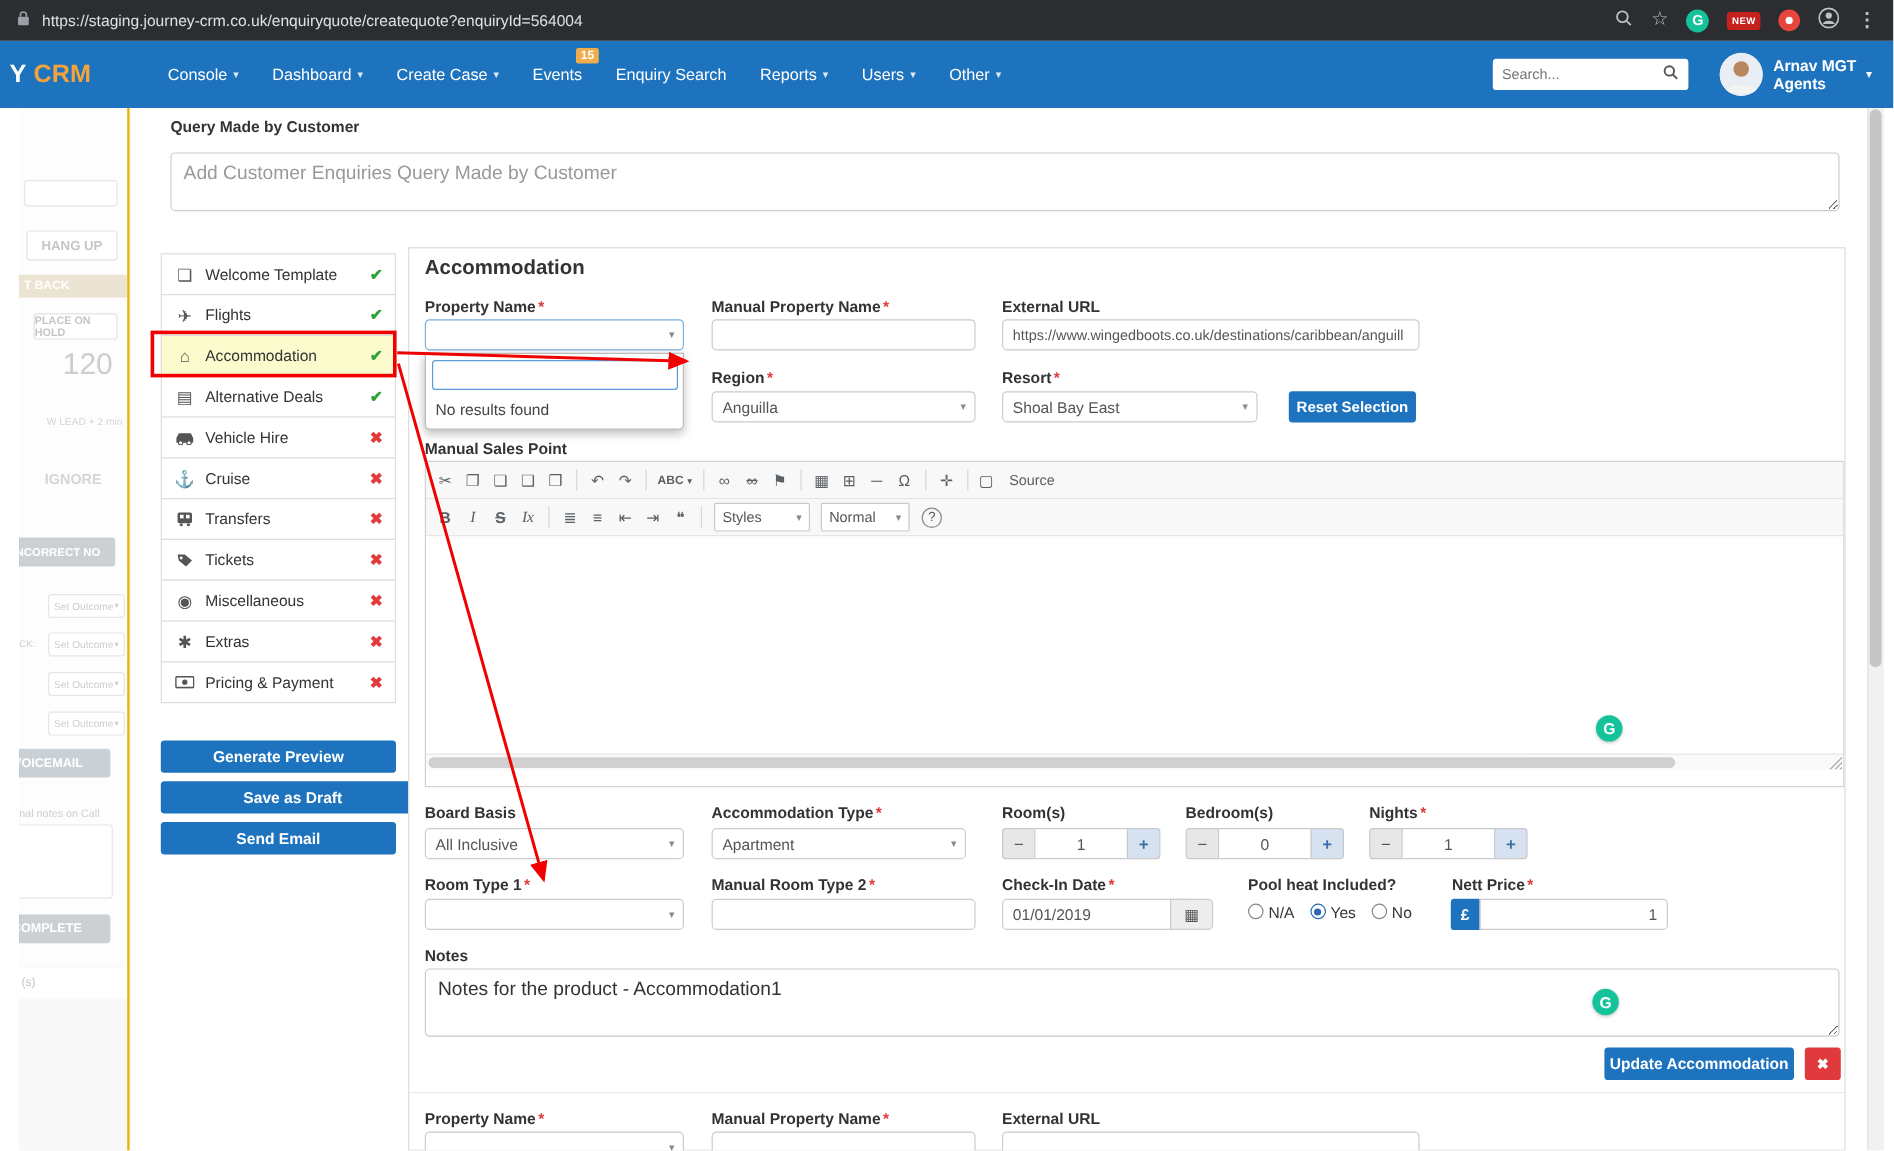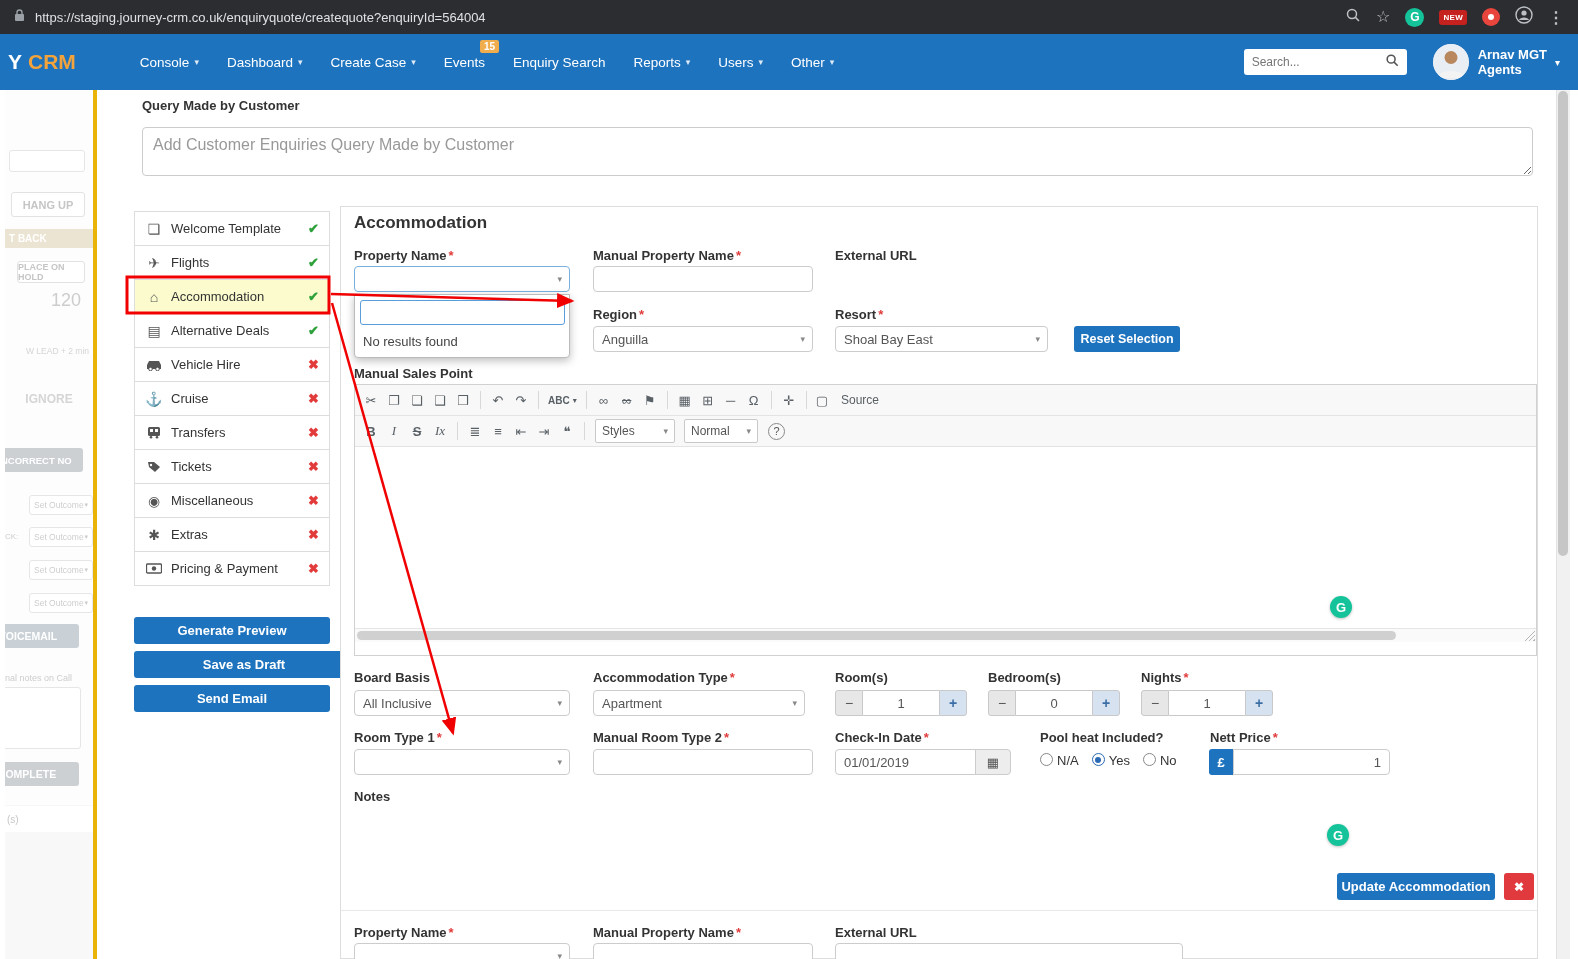--- a/index.html
+++ b/index.html
@@ -25,21 +25,21 @@
   .navitem{color:#fff;font-size:13.5px;padding:10px 14px;display:flex;align-items:center;gap:5px;cursor:pointer;position:relative;white-space:nowrap}
   .navcaret{font-size:9px;opacity:.85}
   .badge15{position:absolute;top:-5px;right:0;background:#f0ad4e;color:#fff;font-size:10px;font-weight:bold;padding:1px 4px;border-radius:2px}
   .navsearch{margin-left:auto;width:163px;height:26px;background:#fff;border-radius:3px;display:flex;align-items:center;padding:0 8px}
   .navsearch input{border:none;outline:none;flex:1;font-size:12px;color:#555;min-width:0;font-family:inherit}
   .avatar{width:36px;height:36px;border-radius:50%;margin-left:26px;overflow:hidden;flex:none;background:#e9eef4}
   .userblock{color:#fff;font-size:13px;font-weight:bold;line-height:15px;margin-left:9px;white-space:nowrap}
   .usercaret{color:#fff;font-size:10px;margin:0 18px 0 8px}
 
   
-  .callstrip{position:absolute;left:5px;top:90px;width:92px;height:869px;background:#fafafa;border-right:4px solid #eab308;overflow:hidden}
+  .callstrip{position:absolute;left:16px;top:90px;width:92px;height:869px;background:#fafafa;border-right:2px solid #eab308;overflow:hidden}
   .cs{position:absolute;font-family:inherit}
   .cs-btn{background:#fff;border:1px solid #c4c4c4;border-radius:3px;color:#8a8a8a;font-weight:bold;display:flex;align-items:center;justify-content:center}
   .cs-gray{background:#98a0a7;border:none;border-radius:3px;color:#fff;font-weight:bold;display:flex;align-items:center;justify-content:center}
   .cs-sel{background:#fff;border:1px solid #ccc;border-radius:3px;color:#999;font-size:8.5px;display:flex;align-items:center;justify-content:space-between;padding:0 4px}
   .fade{position:absolute;inset:0;background:rgba(255,255,255,.5);z-index:5}
 
   
   .lbl{position:absolute;font-size:13px;font-weight:bold;color:#333;white-space:nowrap}
   .req{color:#e03b3b;margin-left:2px}
   .inp{position:absolute;height:26px;border:1px solid #ccc;border-radius:4px;background:#fff;font-size:13px;color:#555;padding:0 8px;font-family:inherit;outline:none}
@@ -189,21 +189,21 @@
         <div>Agents</div>
       </div>
     <span class="usercaret">▾</span>
   </div>
 
   <div class="callstrip">
     <div class="cs" style="left:4px;top:60px;right:8px;height:22px;background:#fff;border:1px solid #ccc;border-radius:3px"></div>
     <div class="cs cs-btn" style="left:6px;top:102px;right:8px;height:25px;font-size:11px">HANG UP</div>
     <div class="cs" style="left:-10px;top:139px;right:0;height:19px;background:#d9c9a4;color:#fff;font-size:10px;font-weight:bold;display:flex;align-items:center;padding-left:14px">T BACK</div>
     <div class="cs cs-btn" style="left:12px;top:171px;right:8px;height:22px;font-size:9px">PLACE ON HOLD</div>
-    <div class="cs" style="left:0;top:200px;right:12px;font-size:18px;color:#9a9a9a;text-align:right">120</div>
+    <div class="cs" style="left:0;top:200px;right:12px;font-size:25px;color:#9a9a9a;text-align:right">120</div>
     <div class="cs" style="left:0;top:256px;right:4px;font-size:8.5px;color:#aaa;text-align:right">W LEAD + 2 min</div>
     <div class="cs" style="left:0;top:302px;right:0;font-size:12px;font-weight:bold;color:#aaa;text-align:center">IGNORE</div>
     <div class="cs cs-gray" style="left:-18px;top:358px;right:10px;height:24px;font-size:9.5px">INCORRECT NO</div>
 
     <div class="cs cs-sel" style="left:24px;top:405px;width:64px;height:20px">
         <span>Set Outcome</span>
         <span style="font-size:7px">▾</span>
       </div>
     <div class="cs" style="left:0;top:442px;font-size:8px;color:#999">CK:</div>
     <div class="cs cs-sel" style="left:24px;top:437px;width:64px;height:20px">
@@ -326,20 +326,21 @@
     </div>
   <div class="dd-panel">
     <input class="dd-search" value="" style="">
     <div class="dd-nores">No results found</div>
   </div>
 
   <div class="lbl" style="left:593px;top:248px"><span>Manual Property Name</span><span class="req">*</span></div>
   <input class="inp" style="left: 593px; top: 266px; width: 220px;" value="">
 
   <div class="lbl" style="left:835px;top:248px">External URL</div>
+  <input class="inp" style="left: 835px; top: 266px; width: 348px; font-size: 12px;" value="https://www.wingedboots.co.uk/destinations/caribbean/anguill">
 
   <div class="lbl" style="left:593px;top:307px"><span>Region</span><span class="req">*</span></div>
   <div class="sel" style="left:593px;top:326px;width:220px">
       <span>Anguilla</span>
       <span class="car">▾</span>
     </div>
 
   <div class="lbl" style="left:835px;top:307px"><span>Resort</span><span class="req">*</span></div>
   <div class="sel" style="left:835px;top:326px;width:213px">
       <span>Shoal Bay East</span>
@@ -473,20 +474,21 @@
         <span class="rad"></span>
         <span>No</span>
       </span>
   </div>
 
   <div class="lbl" style="left:1210px;top:730px"><span>Nett Price</span><span class="req">*</span></div>
   <div class="currency" style="left:1209px;top:749px">£</div>
   <input class="inp" style="left: 1233px; top: 749px; width: 157px; text-align: right; border-radius: 0px 4px 4px 0px;" value="1">
 
   <div class="lbl" style="left:354px;top:789px">Notes</div>
+  <textarea style="left: 354px; top: 807px; width: 1179px; height: 57px;">Notes for the product - Accommodation1</textarea>
   <div class="gbadge" style="left:1327px;top:824px">G</div>
 
   <button class="btn" style="left:1337px;top:873px;width:158px;height:27px">Update Accommodation</button>
   <button class="delbtn" style="left:1504px;top:873px">✖</button>
 
   <div class="hr" style="left:341px;top:910px;width:1196px"></div>
 
   <div class="lbl" style="left:354px;top:925px"><span>Property Name</span><span class="req">*</span></div>
   <div class="sel" style="left:354px;top:943px;width:216px">
       <span class="car">▾</span>

